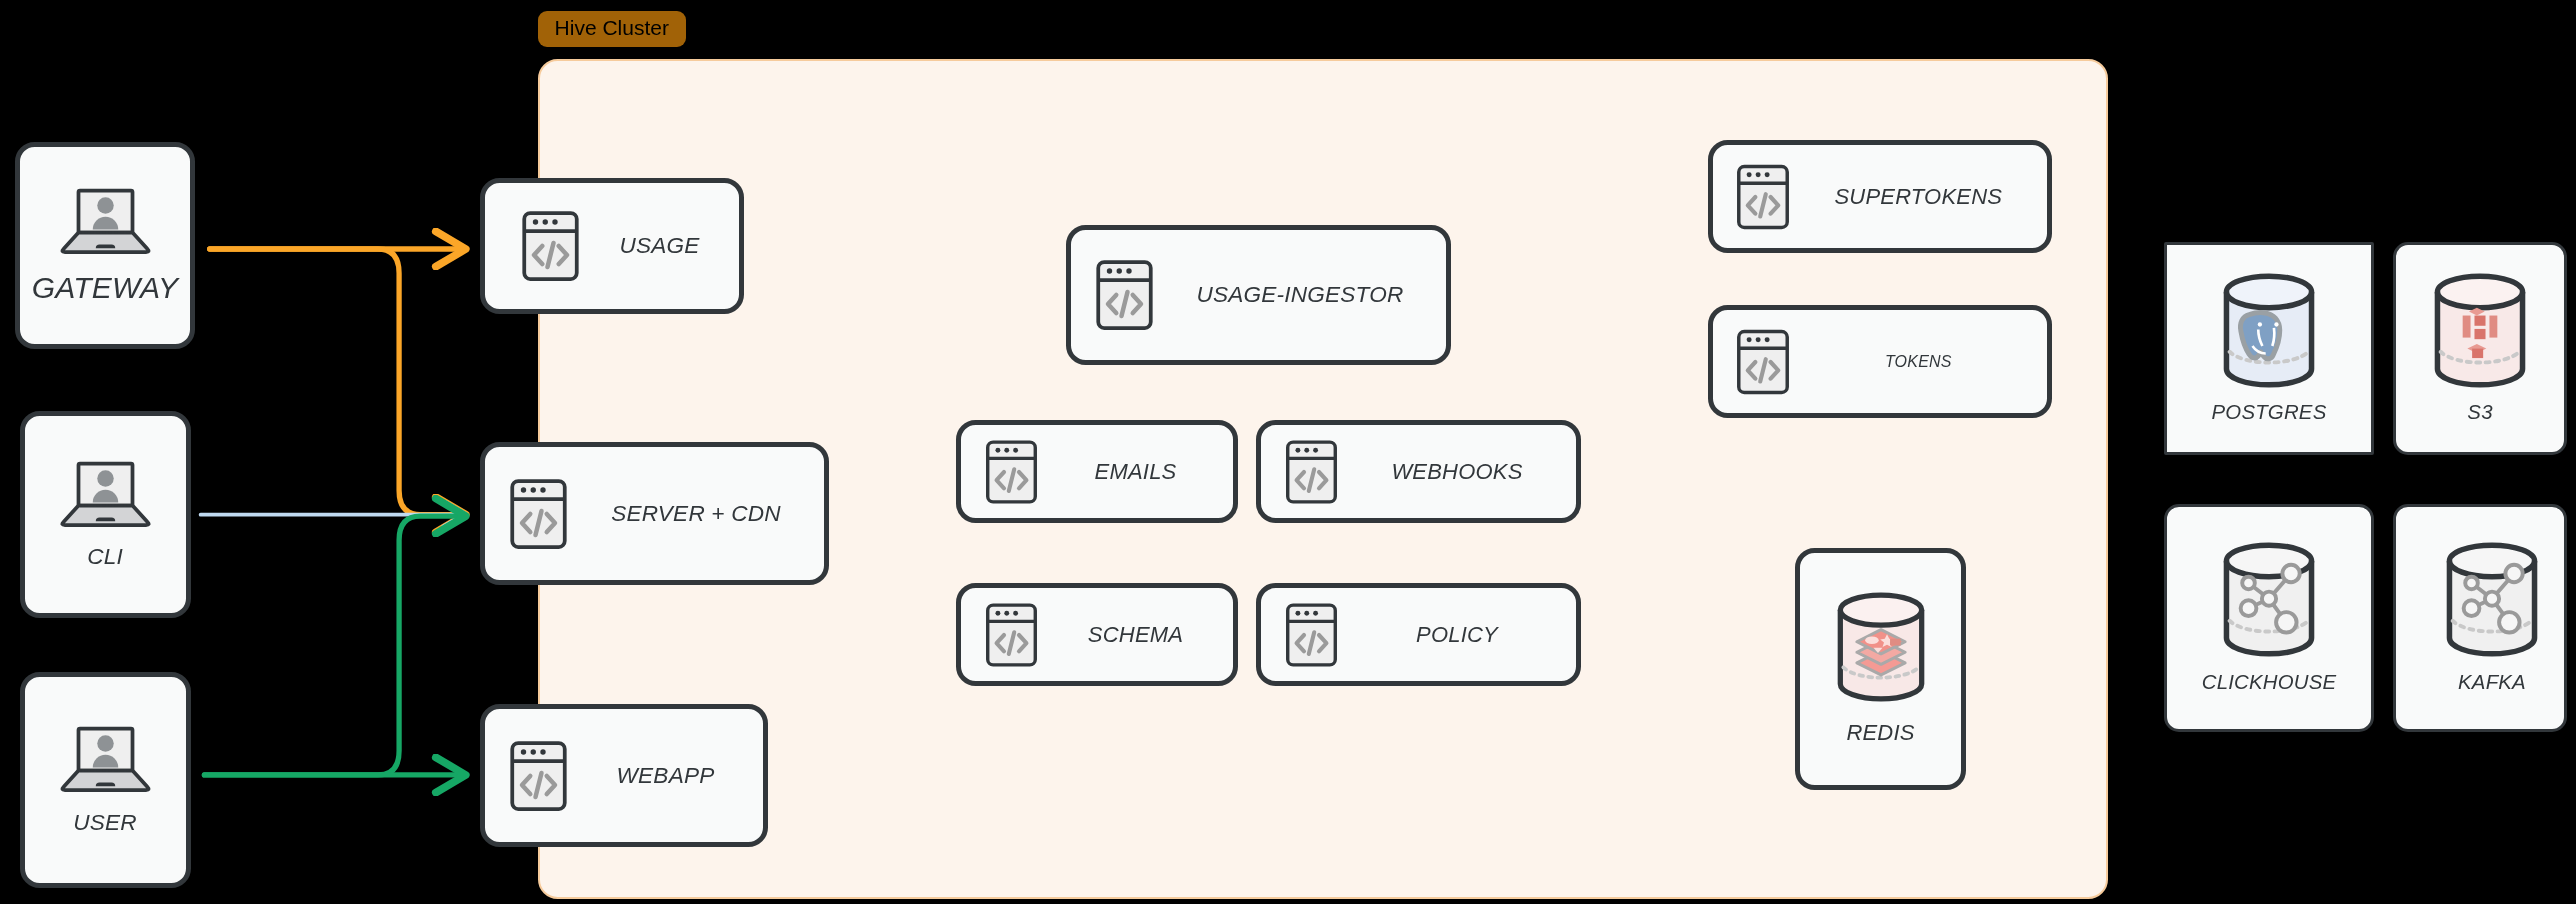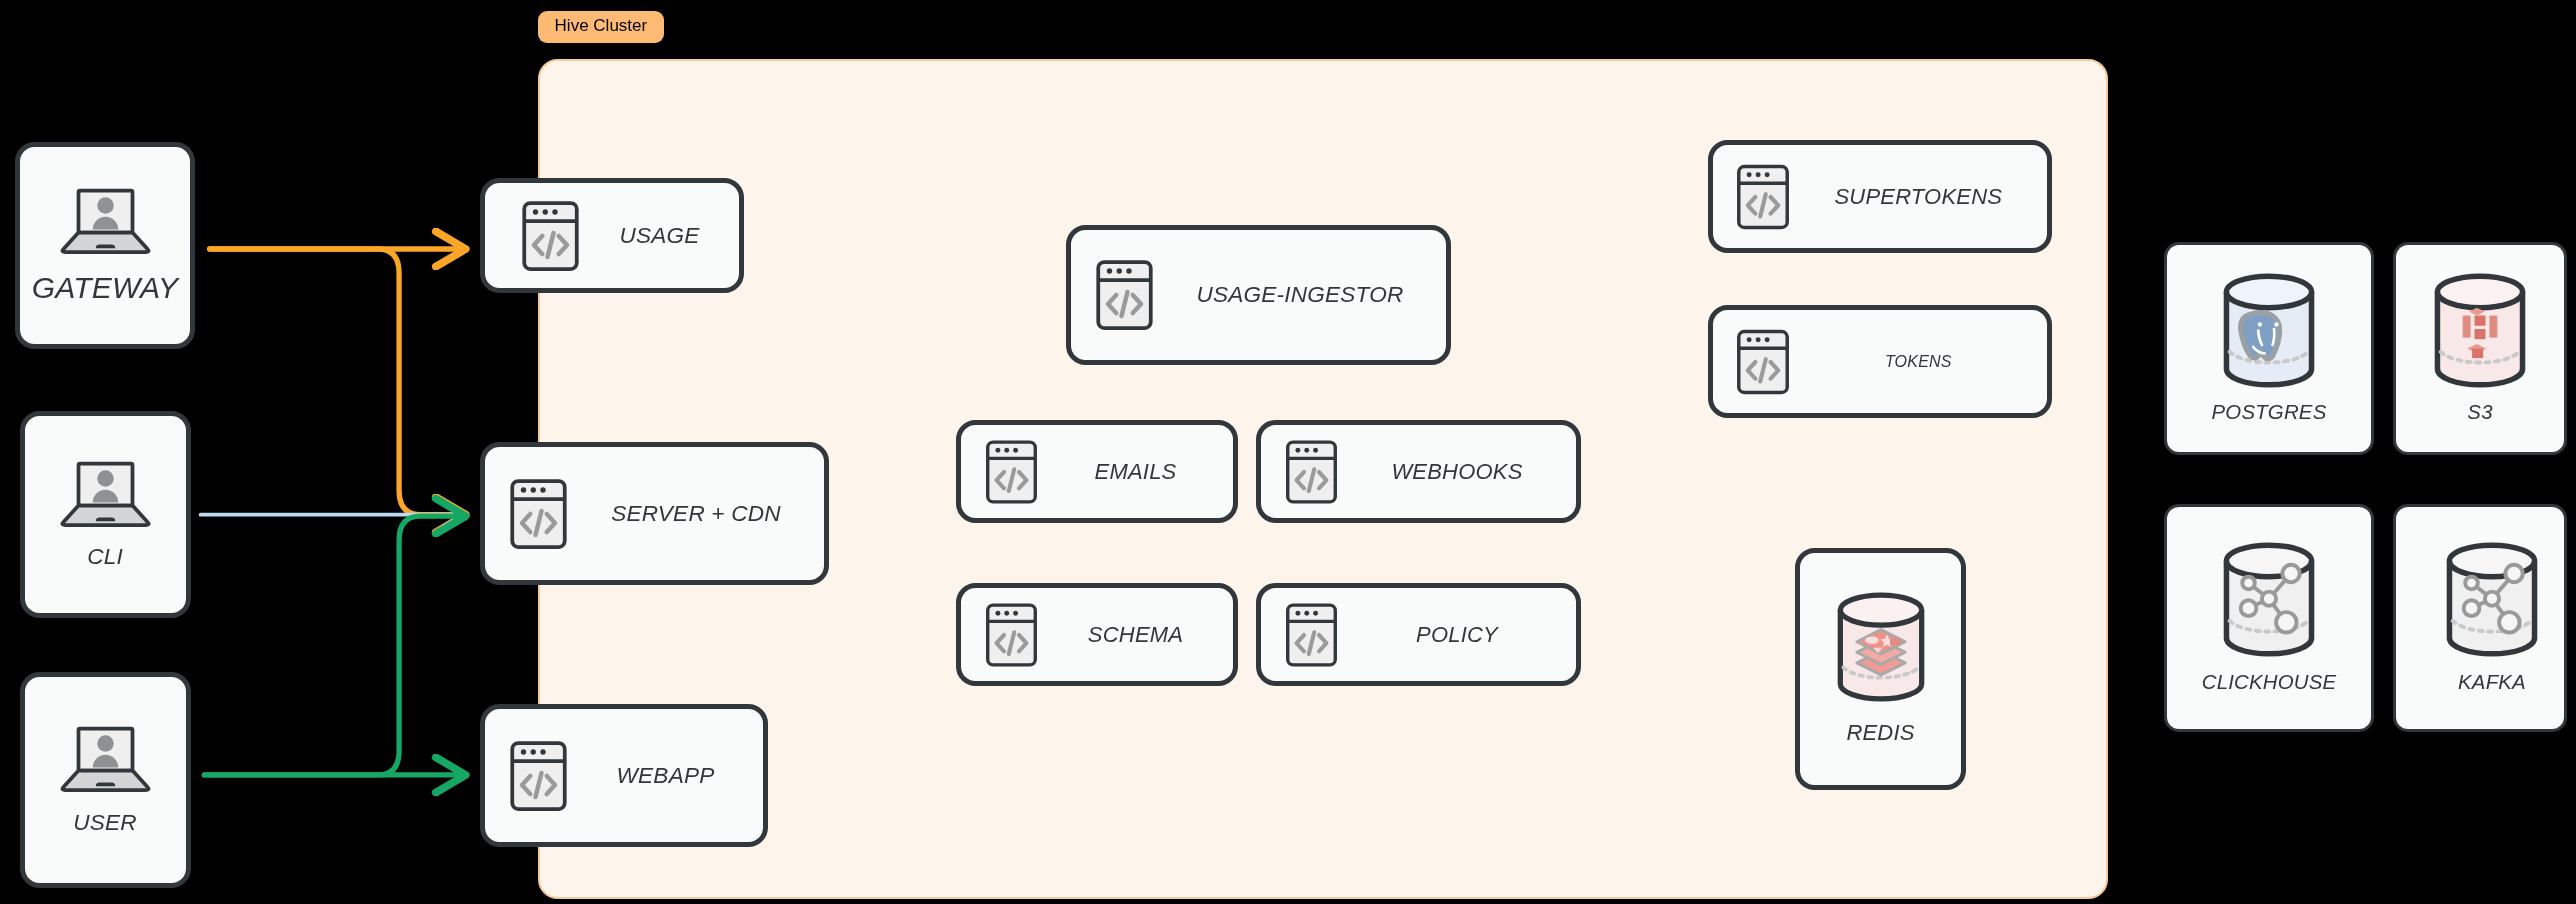--- a/index.html
+++ b/index.html
@@ -61,25 +61,25 @@
     left:538px; top:59px;
     width:1570px; height:840px;
     box-sizing:border-box;
     background:#FDF4EC;
     border:2.3px solid #F6CB9C;
     border-radius:19.6px;
   }
   #cluster-badge{
     position:absolute;
     left:538px; top:10.6px;
-    background:#fdba74;
+    background:#a16207;
     border-radius:9px;
     padding:6.8px 16.6px 8.3px 16.6px;
     color:#000;
-    font-size:17px;
+    font-size:21px;
     line-height:1;
     white-space:nowrap;
   }
 
   
   #wires{
     position:absolute;
     left:0; top:0;
     width:2576px; height:904px;
     pointer-events:none;
@@ -168,21 +168,21 @@
           <path d="M47,58 a17,17 0 0 1 34,0 z"></path>
         </g>
         <path d="M28,62 L8,84 Q4,88 10,88 L118,88 Q124,88 120,84 L100,62 Z" fill="#D3D4D6" stroke="#32373B" stroke-width="5" stroke-linejoin="round"></path>
         <path d="M56,78 h16 a5,5 0 0 1 5,5 h-26 a5,5 0 0 1 5,-5 z" fill="#32373B"></path>
         <line x1="28" y1="62" x2="100" y2="62" stroke="#32373B" stroke-width="3" stroke-dasharray="4 4"></line>
       </svg>
     </span>
     <span class="node-label" style="font-size:22.6px;margin-top:16.6px;">USER</span>
   </div>
 
-  <div class="node horiz" style="left:480px;top:178px;width:264px;height:115px;padding-left:36px;justify-content:center;">
+  <div class="node horiz" style="left:480px;top:178px;width:264px;height:136px;padding-left:36px;justify-content:center;">
     <span>
       <svg class="codewin" width="59" height="72" viewBox="0 0 78 96">
         <rect x="4" y="4" width="70" height="88" rx="8" fill="#EFEFEF" stroke="#32373B" stroke-width="5"></rect>
         <path d="M4,28 h70" stroke="#32373B" stroke-width="5"></path>
         <g fill="#32373B">
             <circle cx="19" cy="16" r="3.6"></circle>
             <circle cx="32" cy="16" r="3.6"></circle>
             <circle cx="45" cy="16" r="3.6"></circle>
           </g>
         <g fill="none" stroke="#9A9A9A" stroke-width="6" stroke-linecap="round" stroke-linejoin="round">
@@ -392,21 +392,21 @@
             <path d="M8,-22 l3,6 6,1 -5,4 2,6 -6,-3 -6,3 2,-6 -5,-4 6,-1 z"></path>
             <path d="M-10,-4 l12,0 -6,7 z"></path>
           </g>
           <rect x="12" y="-16" width="14" height="9" fill="#E08C83"></rect>
         </g>
       </svg>
     </span>
     <span class="node-label" style="font-size:22px;margin-top:18px;">REDIS</span>
   </div>
 
-  <div class="node vert" style="left:2164px;top:242px;width:210px;height:213px;border-width:3.8px;border-radius:15px;">
+  <div class="node vert" style="left:2164px;top:242px;width:210px;height:213px;border-width:3.8px;border-radius:2px;">
     <span>
       <svg class="cyl" width="106" height="115" viewBox="0 0 132 146">
         <path d="M12,24 v98 a54,20 0 0 0 108,0 v-98" fill="#E6ECF6" stroke="#32373B" stroke-width="7" stroke-linejoin="round"></path>
         <ellipse cx="66" cy="24" rx="54" ry="20" fill="#EFF3FA" stroke="#32373B" stroke-width="7"></ellipse>
         <path d="M16,100 a54,22 0 0 0 100,0" fill="none" stroke="#C9C9C9" stroke-width="5" stroke-dasharray="5 7" stroke-linecap="round"></path>
         <g transform="translate(66,78) scale(1.05)">
           <path d="M-24,-24 c-8,2 -12,10 -10,20 2,12 6,22 10,28 3,5 8,6 11,2
                    l3,-5 4,6 c3,4 9,3 11,-2 4,-8 8,-20 8,-30 0,-12 -8,-20 -18,-21
                    -6,-1 -13,0 -19,2 z" fill="#7FA0C4" stroke="#9AA0A4" stroke-width="6" stroke-linejoin="round"></path>
           <path d="M-13,-6 c0,6 2,14 5,20" fill="none" stroke="#FFFFFF" stroke-width="3.2"></path>

